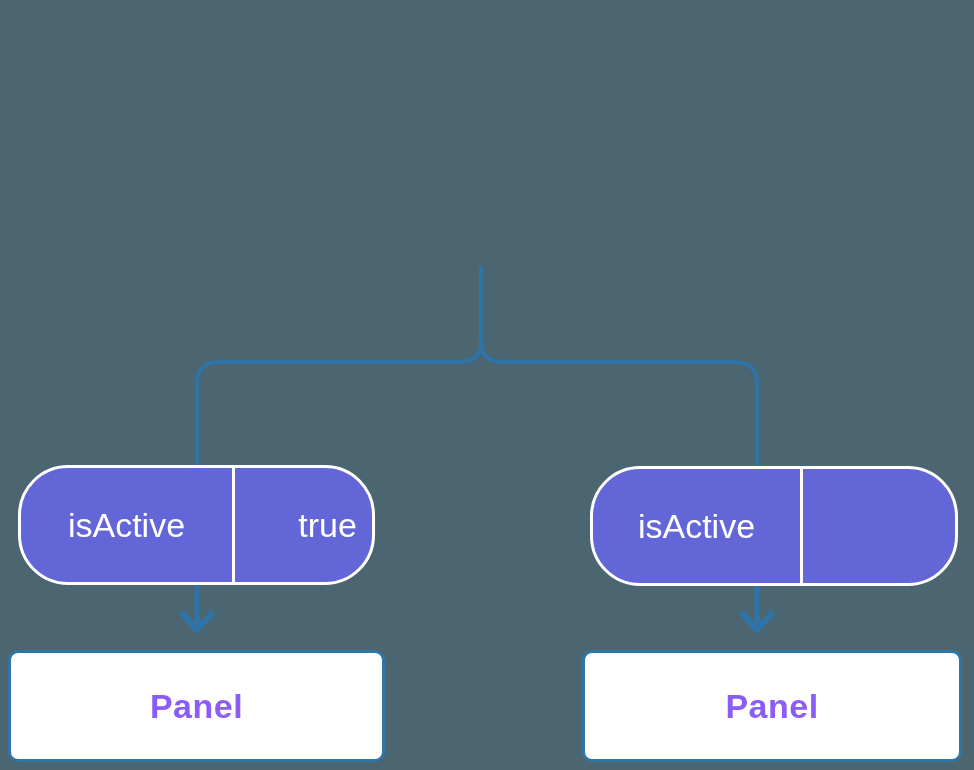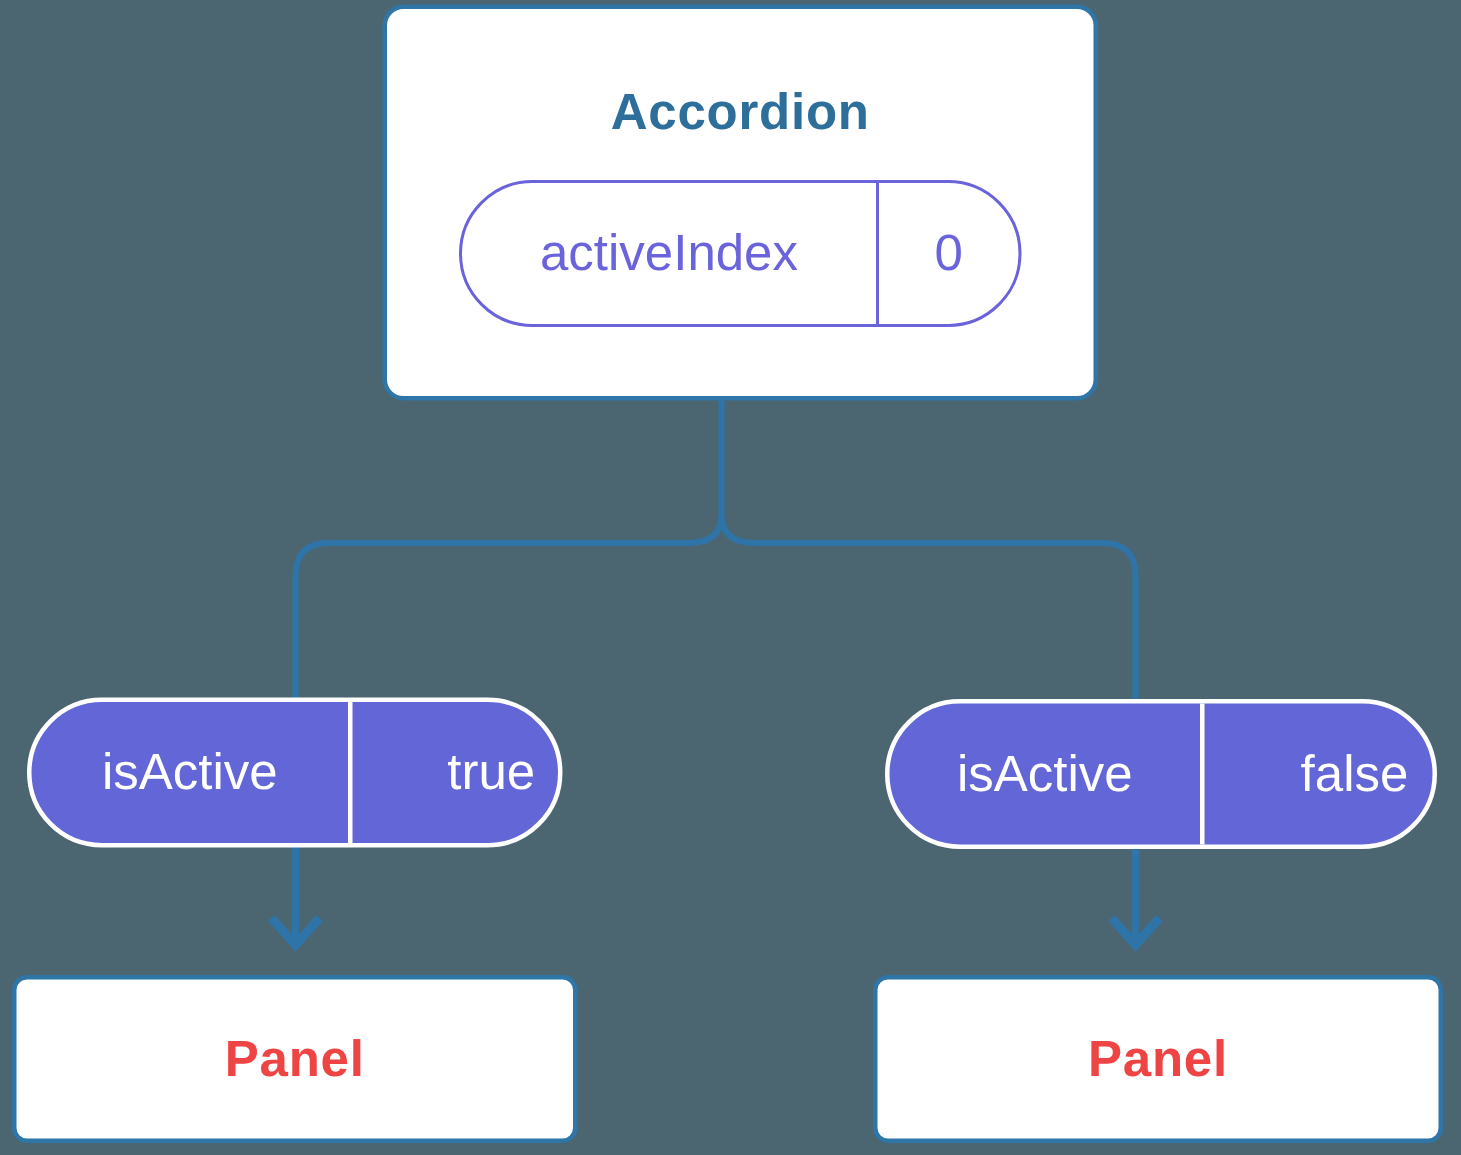--- a/index.html
+++ b/index.html
@@ -71,21 +71,21 @@
   .state-pill .pill-val {
     flex: 1;
     display: flex;
     align-items: center;
     justify-content: center;
   }
   
   .prop-pill {
     position: absolute;
     box-sizing: border-box;
-    height: 100px;
+    height: 120px;
     background: #6366D6;
     border: 3px solid #FFFFFF;
     border-radius: 50px;
     display: flex;
     align-items: stretch;
     color: #FFFFFF;
     font-size: 34px;
     z-index: 2;
   }
   .prop-pill .pill-key {
@@ -115,21 +115,21 @@
     border-radius: 10px;
     display: flex;
     align-items: center;
     justify-content: center;
   }
   .panel-card-left  { left: 8px;   width: 377px; }
   .panel-card-right { left: 582px; width: 380px; }
   .panel-label {
     font-size: 34px;
     font-weight: 700;
-    color: #ef4444;
+    color: #8b5cf6;
     letter-spacing: 0.5px;
   }
 </style>
 </head>
 <body>
 
 <div class="stage">
 
   <svg class="connector-layer" width="974" height="770" viewBox="0 0 974 770" fill="none" xmlns="http://www.w3.org/2000/svg">
     <path d="M481 266 L481 343" stroke="#2E74A8" stroke-width="4"></path>
@@ -138,39 +138,30 @@
     <g>
       <path d="M197 515 L197 626" stroke="#2E74A8" stroke-width="5"></path>
       <path d="M181 612 L197 630 L213 612" stroke="#2E74A8" stroke-width="6" stroke-linejoin="miter"></path>
     </g>
     <g>
       <path d="M757 515 L757 626" stroke="#2E74A8" stroke-width="5"></path>
       <path d="M741 612 L757 630 L773 612" stroke="#2E74A8" stroke-width="6" stroke-linejoin="miter"></path>
     </g>
   </svg>
 
-  <div class="component-card root-card">
-    <div class="component-title">Accordion</div>
-    <div class="state-pill">
-      <div class="pill-key">activeIndex</div>
-      <div class="pill-sep"></div>
-      <div class="pill-val">0</div>
-    </div>
-  </div>
 
   <div class="prop-pill prop-pill-left">
     <div class="pill-key">isActive</div>
     <div class="pill-sep"></div>
     <div class="pill-val">true</div>
   </div>
 
   <div class="prop-pill prop-pill-right">
     <div class="pill-key">isActive</div>
     <div class="pill-sep"></div>
-    <div class="pill-val">false</div>
   </div>
 
   <div class="component-card panel-card panel-card-left">
     <div class="panel-label">Panel</div>
   </div>
 
   <div class="component-card panel-card panel-card-right">
     <div class="panel-label">Panel</div>
   </div>
 

